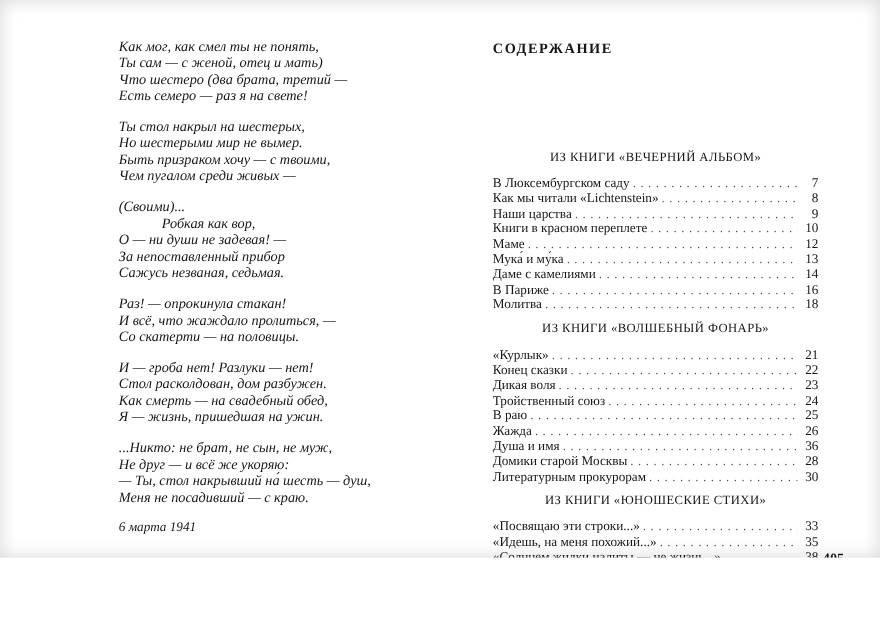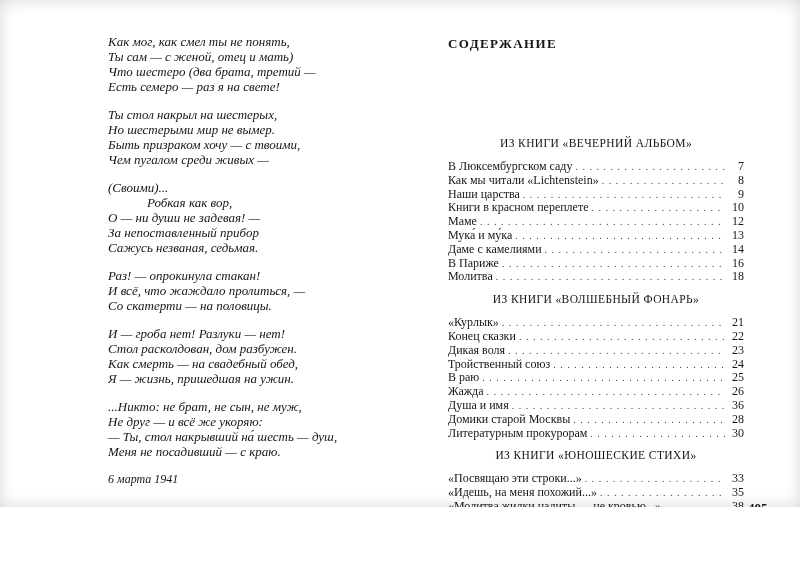--- a/index.html
+++ b/index.html
@@ -225,21 +225,21 @@
           <span class="entry-title">«Посвящаю эти строки...»</span>
           <span class="dots"></span>
           <span class="entry-page">33</span>
         </div>
         <div class="toc-entry">
           <span class="entry-title">«Идешь, на меня похожий...»</span>
           <span class="dots"></span>
           <span class="entry-page">35</span>
         </div>
         <div class="toc-entry">
-          <span class="entry-title">«Молитва жилки налиты — не кровью...»</span>
+          <span class="entry-title">«Солнцем жилки налиты — не жизнь...»</span>
           <span class="dots"></span>
           <span class="entry-page">38</span>
         </div>
       </div>
   </div>
 
   <div class="folio">405</div>
 
 </div>
 

